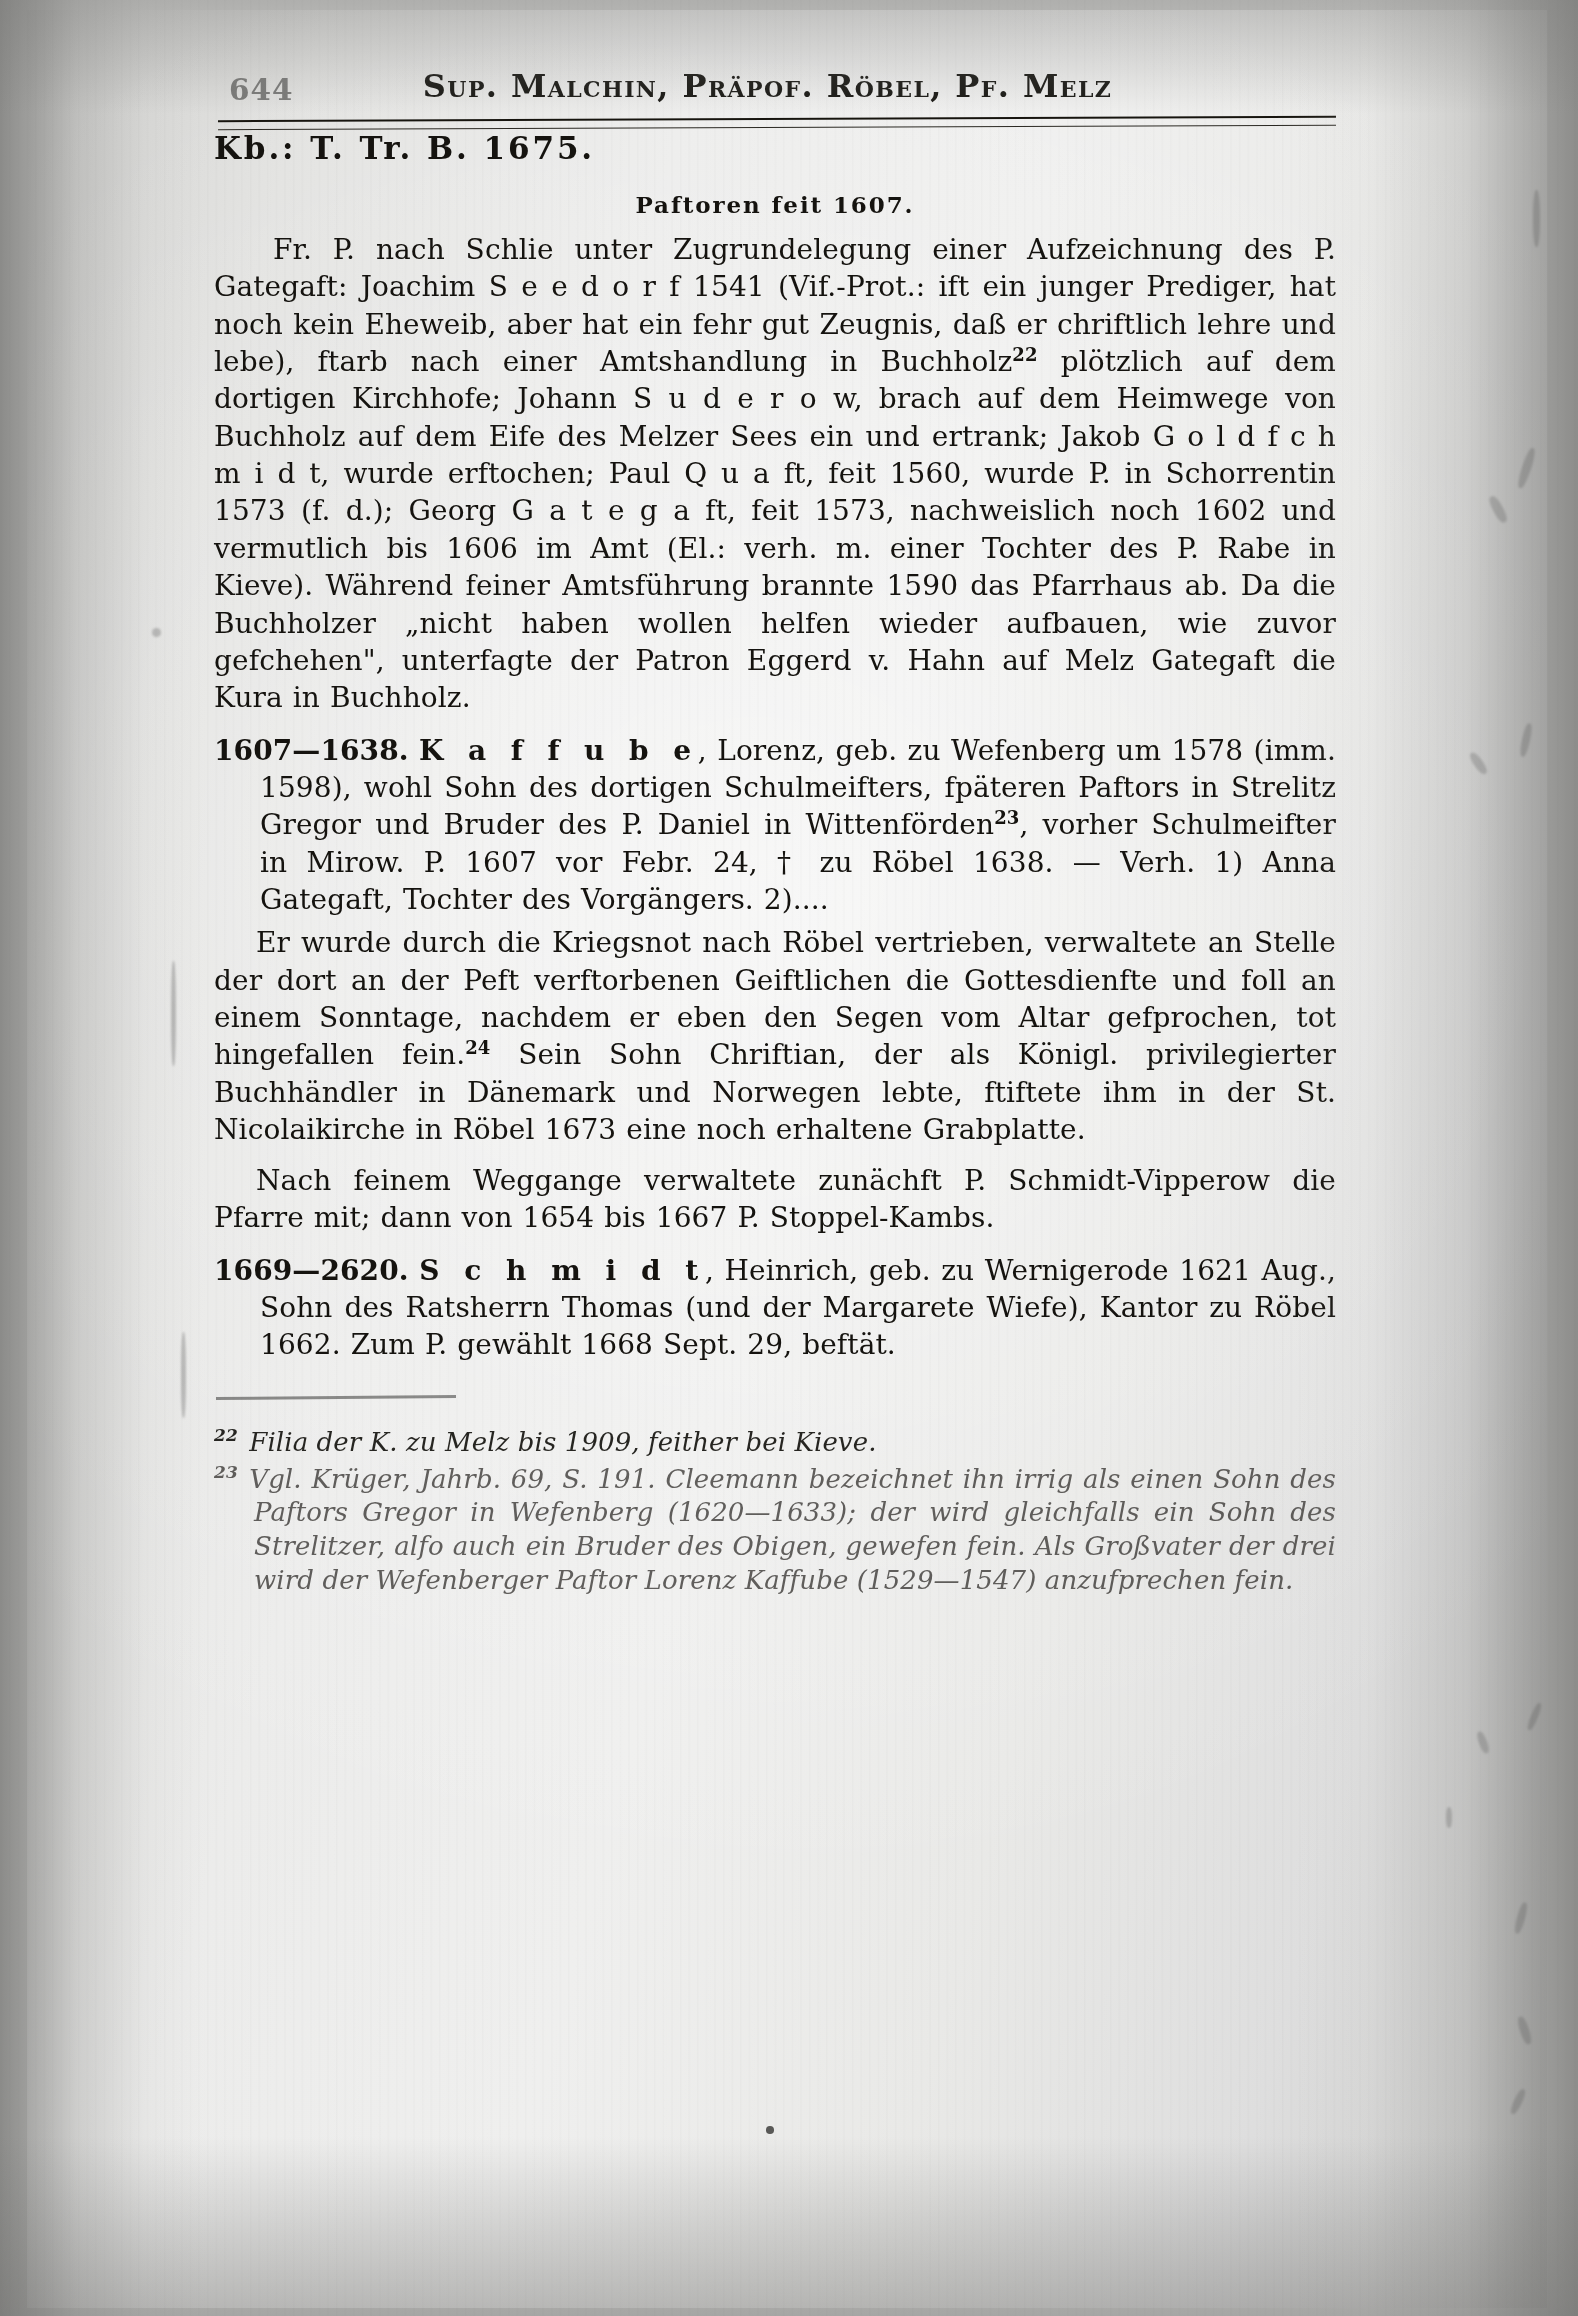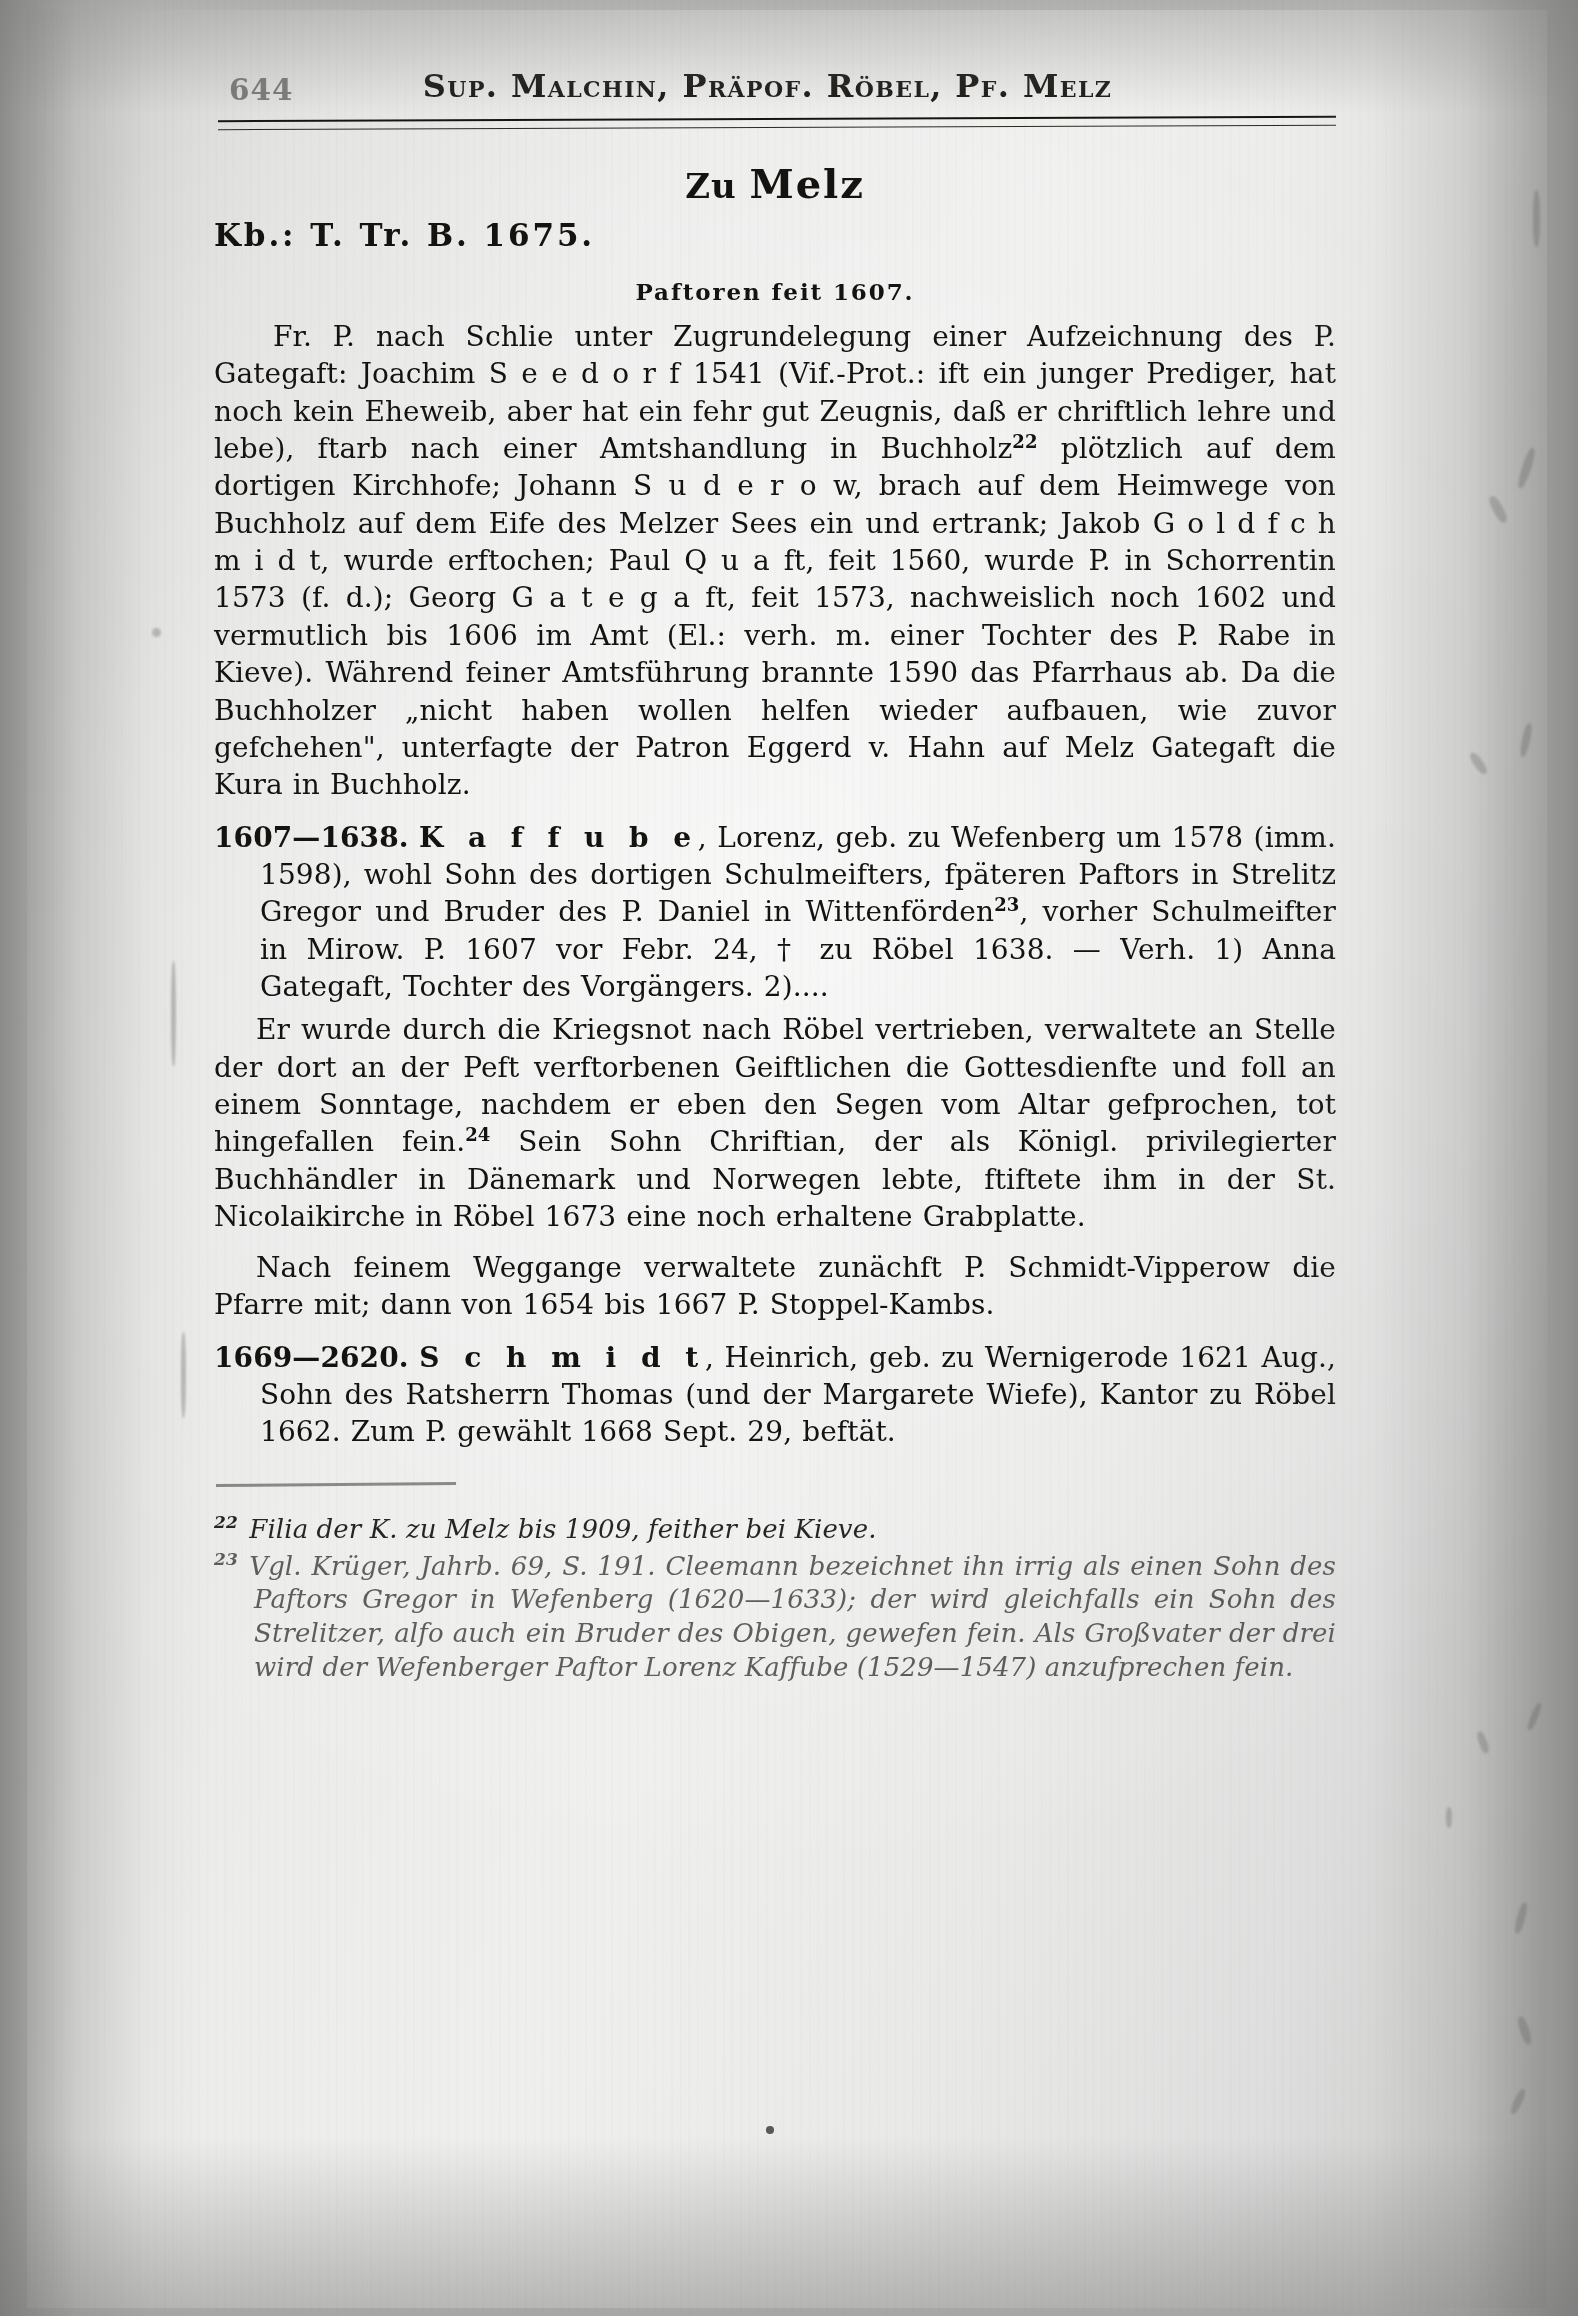--- a/index.html
+++ b/index.html
@@ -292,23 +292,20 @@
   <div class="smudge" style="left:181px; top:1332px; width:4.8px; height:86px;"></div>
 
   <div class="textblock">
 
     <div class="runhead">
       <div class="folio">644</div>
       <div class="runhead-title">Sup. Malchin, Präpof. Röbel, Pf. Melz</div>
       <div class="rule-double"></div>
     </div>
 
-    <div class="doc-title">
-      <span>Zu </span><span class="big">Melz</span>
-    </div>
 
     <div class="kb-line">Kb.: T. Tr. B. 1675.</div>
 
     <div class="section-head">Paftoren feit 1607.</div>
 
     <p class="body ind">
       <span>Fr. P. nach Schlie unter Zugrundelegung einer Aufzeichnung des P. Gategaft: Joachim S e e d o r f 1541 (Vif.-Prot.: ift ein junger Prediger, hat noch kein Eheweib, aber hat ein fehr gut Zeugnis, daß er chriftlich lehre und lebe), ftarb nach einer Amtshandlung in Buchholz</span><sup class="fn">22</sup><span> plötzlich auf dem dortigen Kirchhofe; Johann S u d e r o w, brach auf dem Heimwege von Buchholz auf dem Eife des Melzer Sees ein und ertrank; Jakob G o l d f c h m i d t, wurde erftochen; Paul Q u a ft, feit 1560, wurde P. in Schorrentin 1573 (f. d.); Georg G a t e g a ft, feit 1573, nachweislich noch 1602 und vermutlich bis 1606 im Amt (El.: verh. m. einer Tochter des P. Rabe in Kieve). Während feiner Amtsführung brannte 1590 das Pfarrhaus ab. Da die Buchholzer „nicht haben wollen helfen wieder aufbauen, wie zuvor gefchehen", unterfagte der Patron Eggerd v. Hahn auf Melz Gategaft die Kura in Buchholz.</span>
     </p>
 
     <p class="hang">

